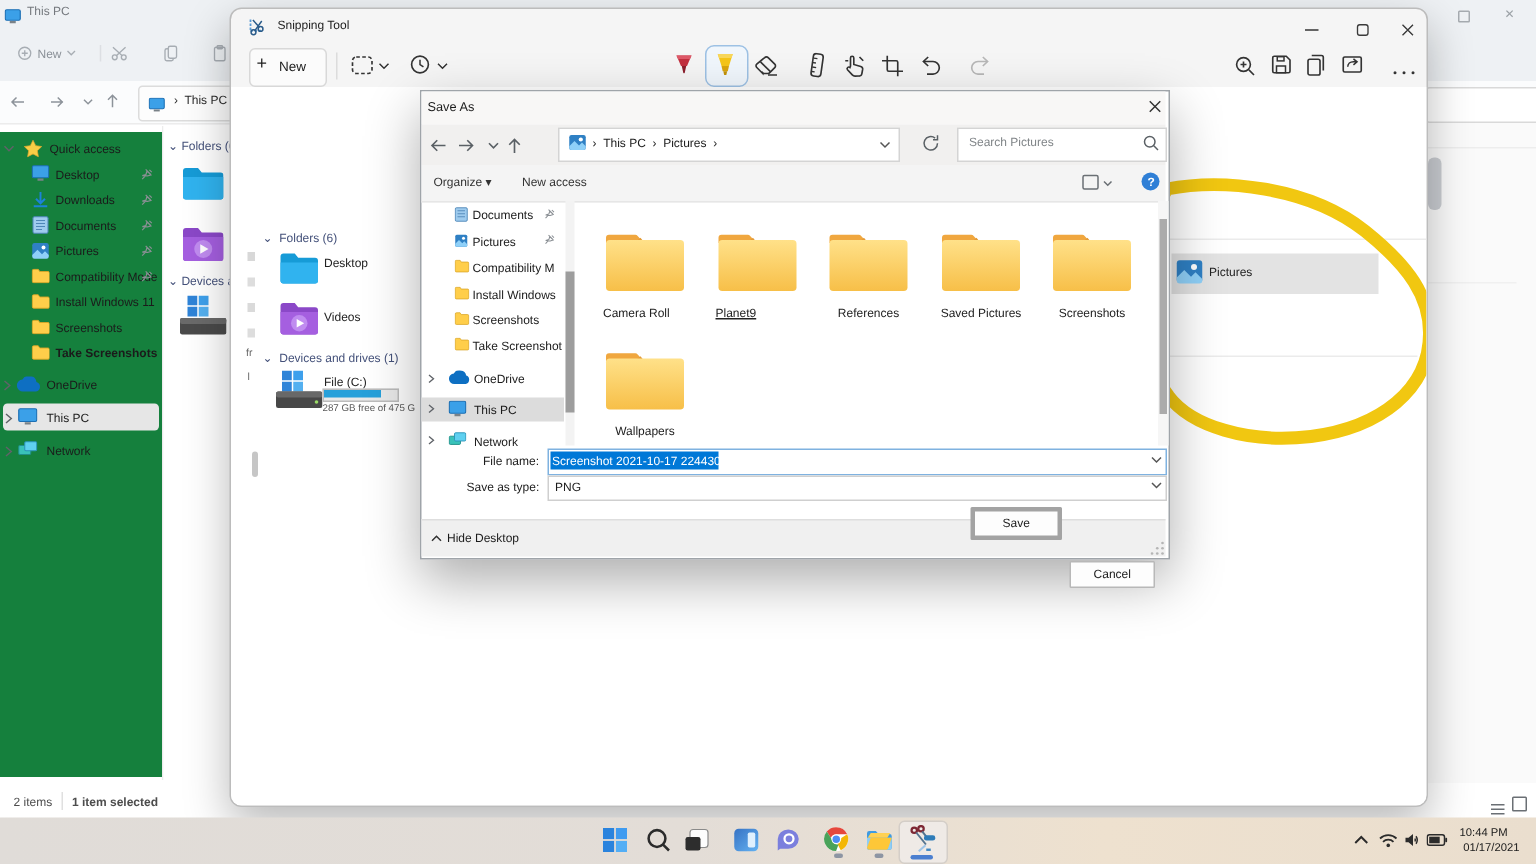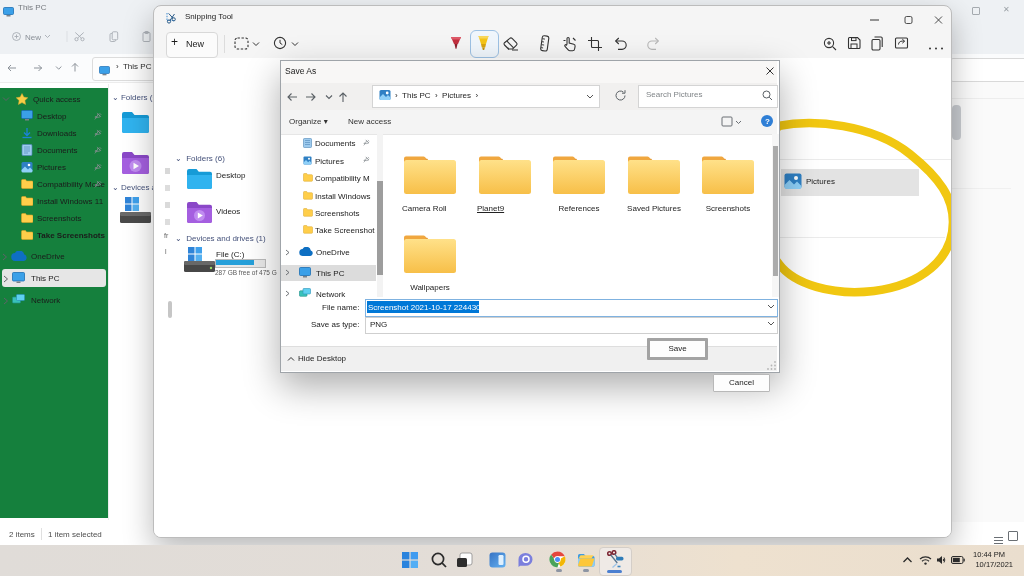--- a/index.html
+++ b/index.html
@@ -194,21 +194,21 @@
     </div>
   </div>
 
   <div class="abs" style="left:951px;top:82px;width:73px;height:440px;background:#fafafa;"></div>
   <div class="abs" style="left:951px;top:98px;width:73px;height:1px;background:#ededed;"></div>
   <div class="abs" style="left:952px;top:105px;width:9px;height:35px;background:#c9ccd1;border-radius:4px;"></div>
   <div class="abs" style="left:951px;top:188px;width:60px;height:1px;background:#f0f0f0;"></div>
 
   <div class="abs" style="left:9px;top:530px;font-size:8px;color:#4d4d4d;">2 items</div>
   <div class="abs" style="left:41px;top:528px;width:1px;height:12px;background:#e0e0e0;"></div>
-  <div class="abs" style="left:48px;top:530px;font-size:8px;color:#4d4d4d;">1 item selected</div>
+  <div class="abs" style="left:48px;top:530px;font-size:8px;color:#4d4d4d;font-weight:bold;">1 item selected</div>
   <div class="abs" style="left:993px;top:531px;width:11px;height:9px;">
     <svg width="11" height="9" viewBox="0 0 11 9" stroke="#6a6f74" fill="none">
         <path d="M1 1.5h9M1 4.5h9M1 7.5h9"></path>
       </svg>
   </div>
   <div class="abs" style="left:1008px;top:531px;width:8px;height:8px;border:1px solid #6a6f74;border-radius:1px;background:#fff;"></div>
 </div>
 
 <div id="snip" class="abs" style="left:153px;top:5px;width:797px;height:531px;background:#f5f5f5;border:1px solid #bcbcbc;border-radius:8px;box-shadow:0 12px 30px rgba(0,0,0,0.28);overflow:hidden;">
   <div id="sniptitle">
@@ -664,14 +664,14 @@
   <svg class="abs" style="left:936px;top:10px;" width="12" height="10" viewBox="0 0 12 10">
       <path d="M1 3.5h2L6 1v8L3 6.5H1z" fill="#2b2b2b"></path>
       <path d="M8 2.5a4.5 4.5 0 0 1 0 5M7.3 4a2.2 2.2 0 0 1 0 2" stroke="#2b2b2b" fill="none" stroke-width="1"></path>
     </svg>
   <svg class="abs" style="left:951px;top:11px;" width="14" height="8" viewBox="0 0 14 8">
       <rect x="0.5" y="0.5" width="11.5" height="7" rx="1.5" fill="none" stroke="#2b2b2b" stroke-width="1"></rect>
       <rect x="1.8" y="1.8" width="7" height="4.4" fill="#2b2b2b"></rect>
       <rect x="12.5" y="2.5" width="1.3" height="3" rx="0.6" fill="#2b2b2b"></rect>
     </svg>
   <div class="abs" style="left:973px;top:5px;width:40px;text-align:left;font-size:7.5px;color:#1b1b1b;">10:44 PM</div>
-  <div class="abs" style="left:968px;top:15px;width:45px;text-align:right;font-size:7.5px;color:#1b1b1b;">10/17/2021</div>
+  <div class="abs" style="left:968px;top:15px;width:45px;text-align:right;font-size:7.5px;color:#1b1b1b;">01/17/2021</div>
 </div>
 
 </body></html>

